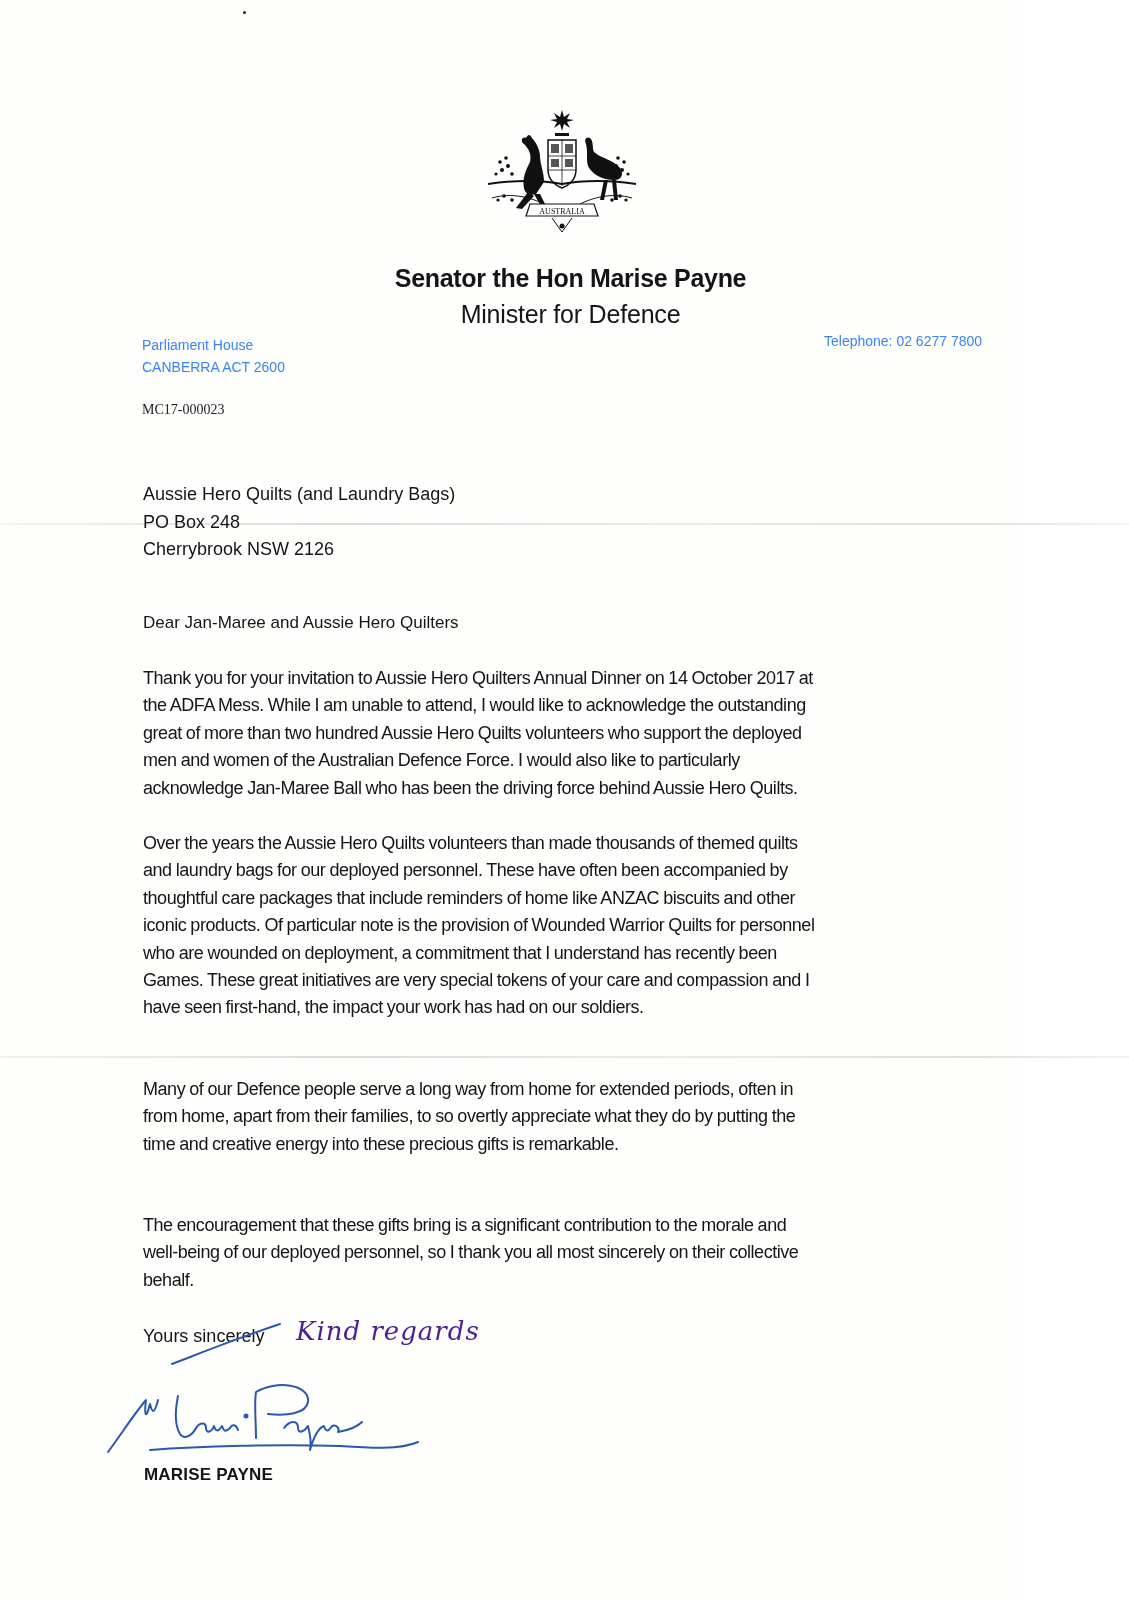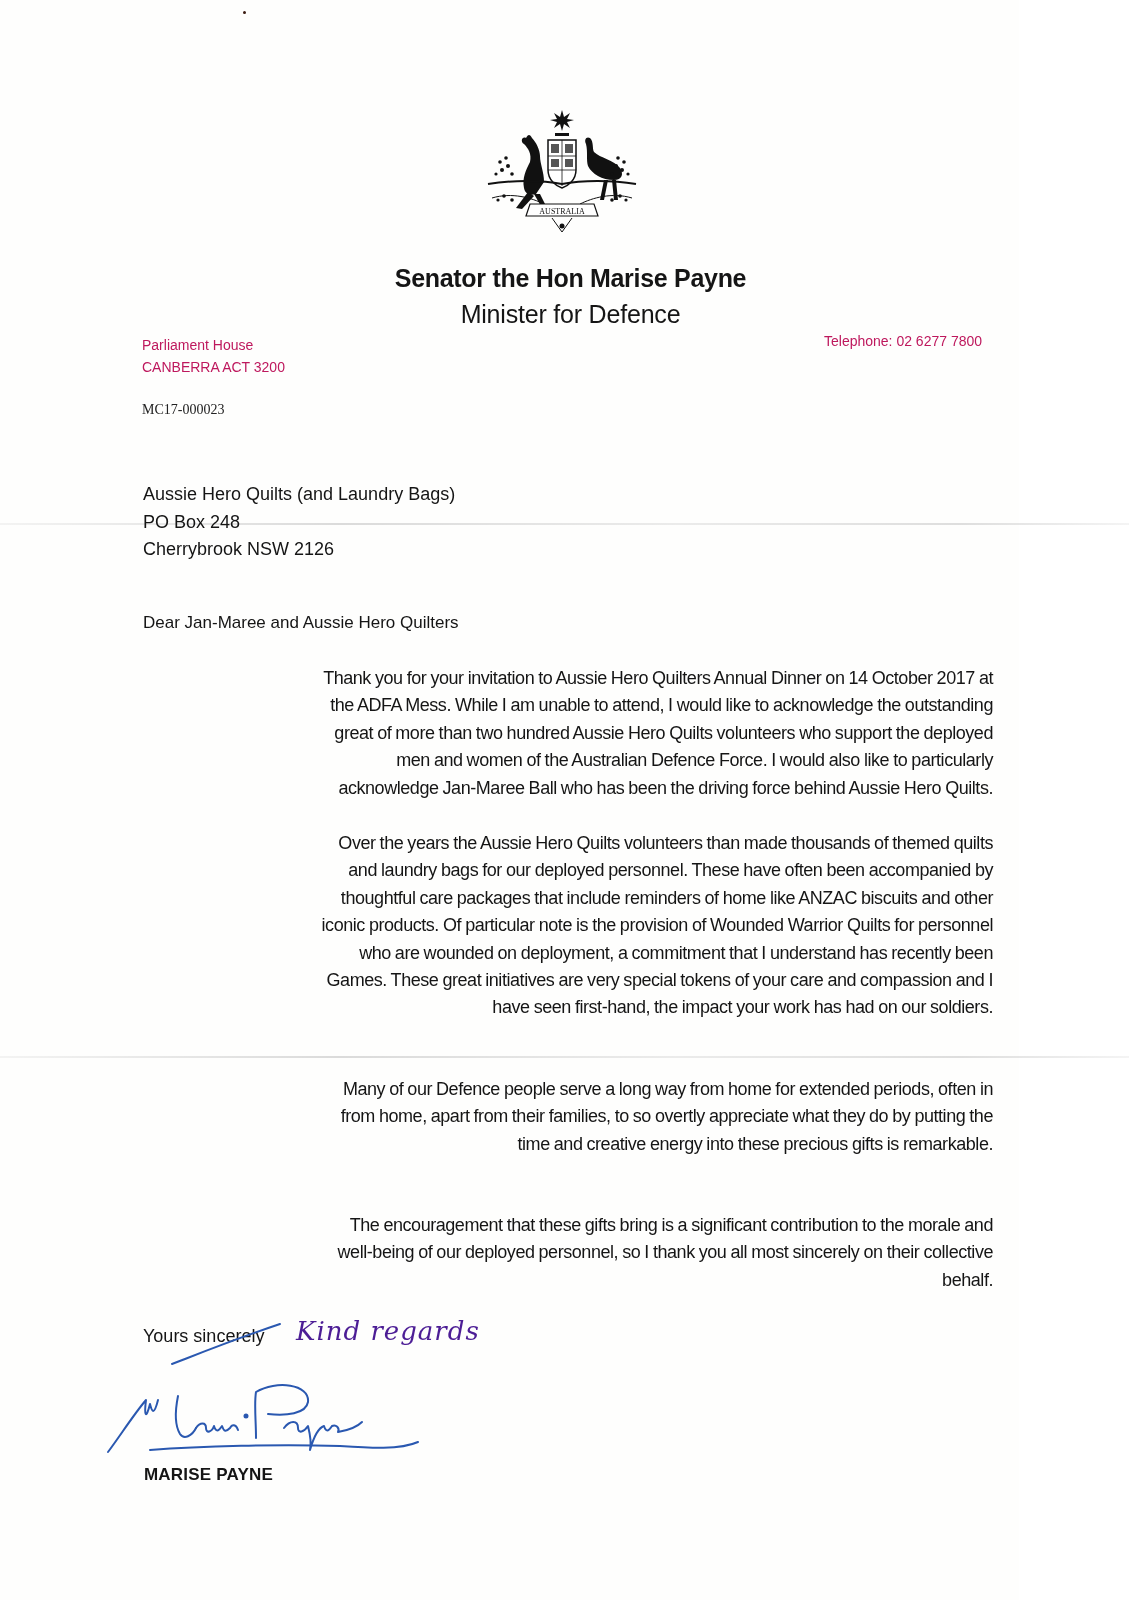--- a/index.html
+++ b/index.html
@@ -60,21 +60,21 @@
       top: 300px;
       font-size: 25px;
       font-weight: normal;
       letter-spacing: -0.2px;
       left: 6px;
     }
     .small {
       position: absolute;
       font-size: 14px;
       line-height: 22px;
-      color: #be185d;
+      color: #3b82f6;
     }
     .addr-left { left: 142px; top: 334px; }
     .addr-right { left: 824px; top: 330px; }
     .ref {
       position: absolute;
       left: 142px; top: 402px;
       font-family: "Liberation Serif", "DejaVu Serif", serif;
       font-size: 14px;
       color: #222;
     }
@@ -93,21 +93,20 @@
     }
     .para {
       position: absolute;
       left: 143px;
       width: 850px;
       font-size: 18px;
       line-height: 27.4px;
       margin: 0;
       letter-spacing: -0.45px;
       word-spacing: -0.5px;
-      text-align: right;
     }
     .para span { display: block; white-space: nowrap; }
     .p1 { top: 665px; }
     .p2 { top: 830px; }
     .p3 { top: 1076px; }
     .p4 { top: 1212px; }
     .closing {
       position: absolute;
       left: 143px;
       top: 1326px;
@@ -207,21 +206,21 @@
     <text x="80" y="105.5" text-anchor="middle" font-size="8" font-family="Liberation Serif, serif" fill="#111">AUSTRALIA</text>
     <path d="M70,110 L80,124 L90,110" stroke="#111" stroke-width="1" fill="none"></path>
     <circle cx="80" cy="118" r="2.5" fill="#111"></circle>
   </svg>
 
   <h1 class="title title-name">Senator the Hon Marise Payne</h1>
   <h2 class="title title-role">Minister for Defence</h2>
 
   <div class="small addr-left">
     <div>Parliament House</div>
-    <div>CANBERRA ACT 3200</div>
+    <div>CANBERRA ACT 2600</div>
   </div>
   <div class="small addr-right">Telephone: 02 6277 7800</div>
 
   <div class="ref">MC17-000023</div>
 
   <div class="recipient">
     <div>Aussie Hero Quilts (and Laundry Bags)</div>
     <div>PO Box 248</div>
     <div>Cherrybrook NSW 2126</div>
   </div>

